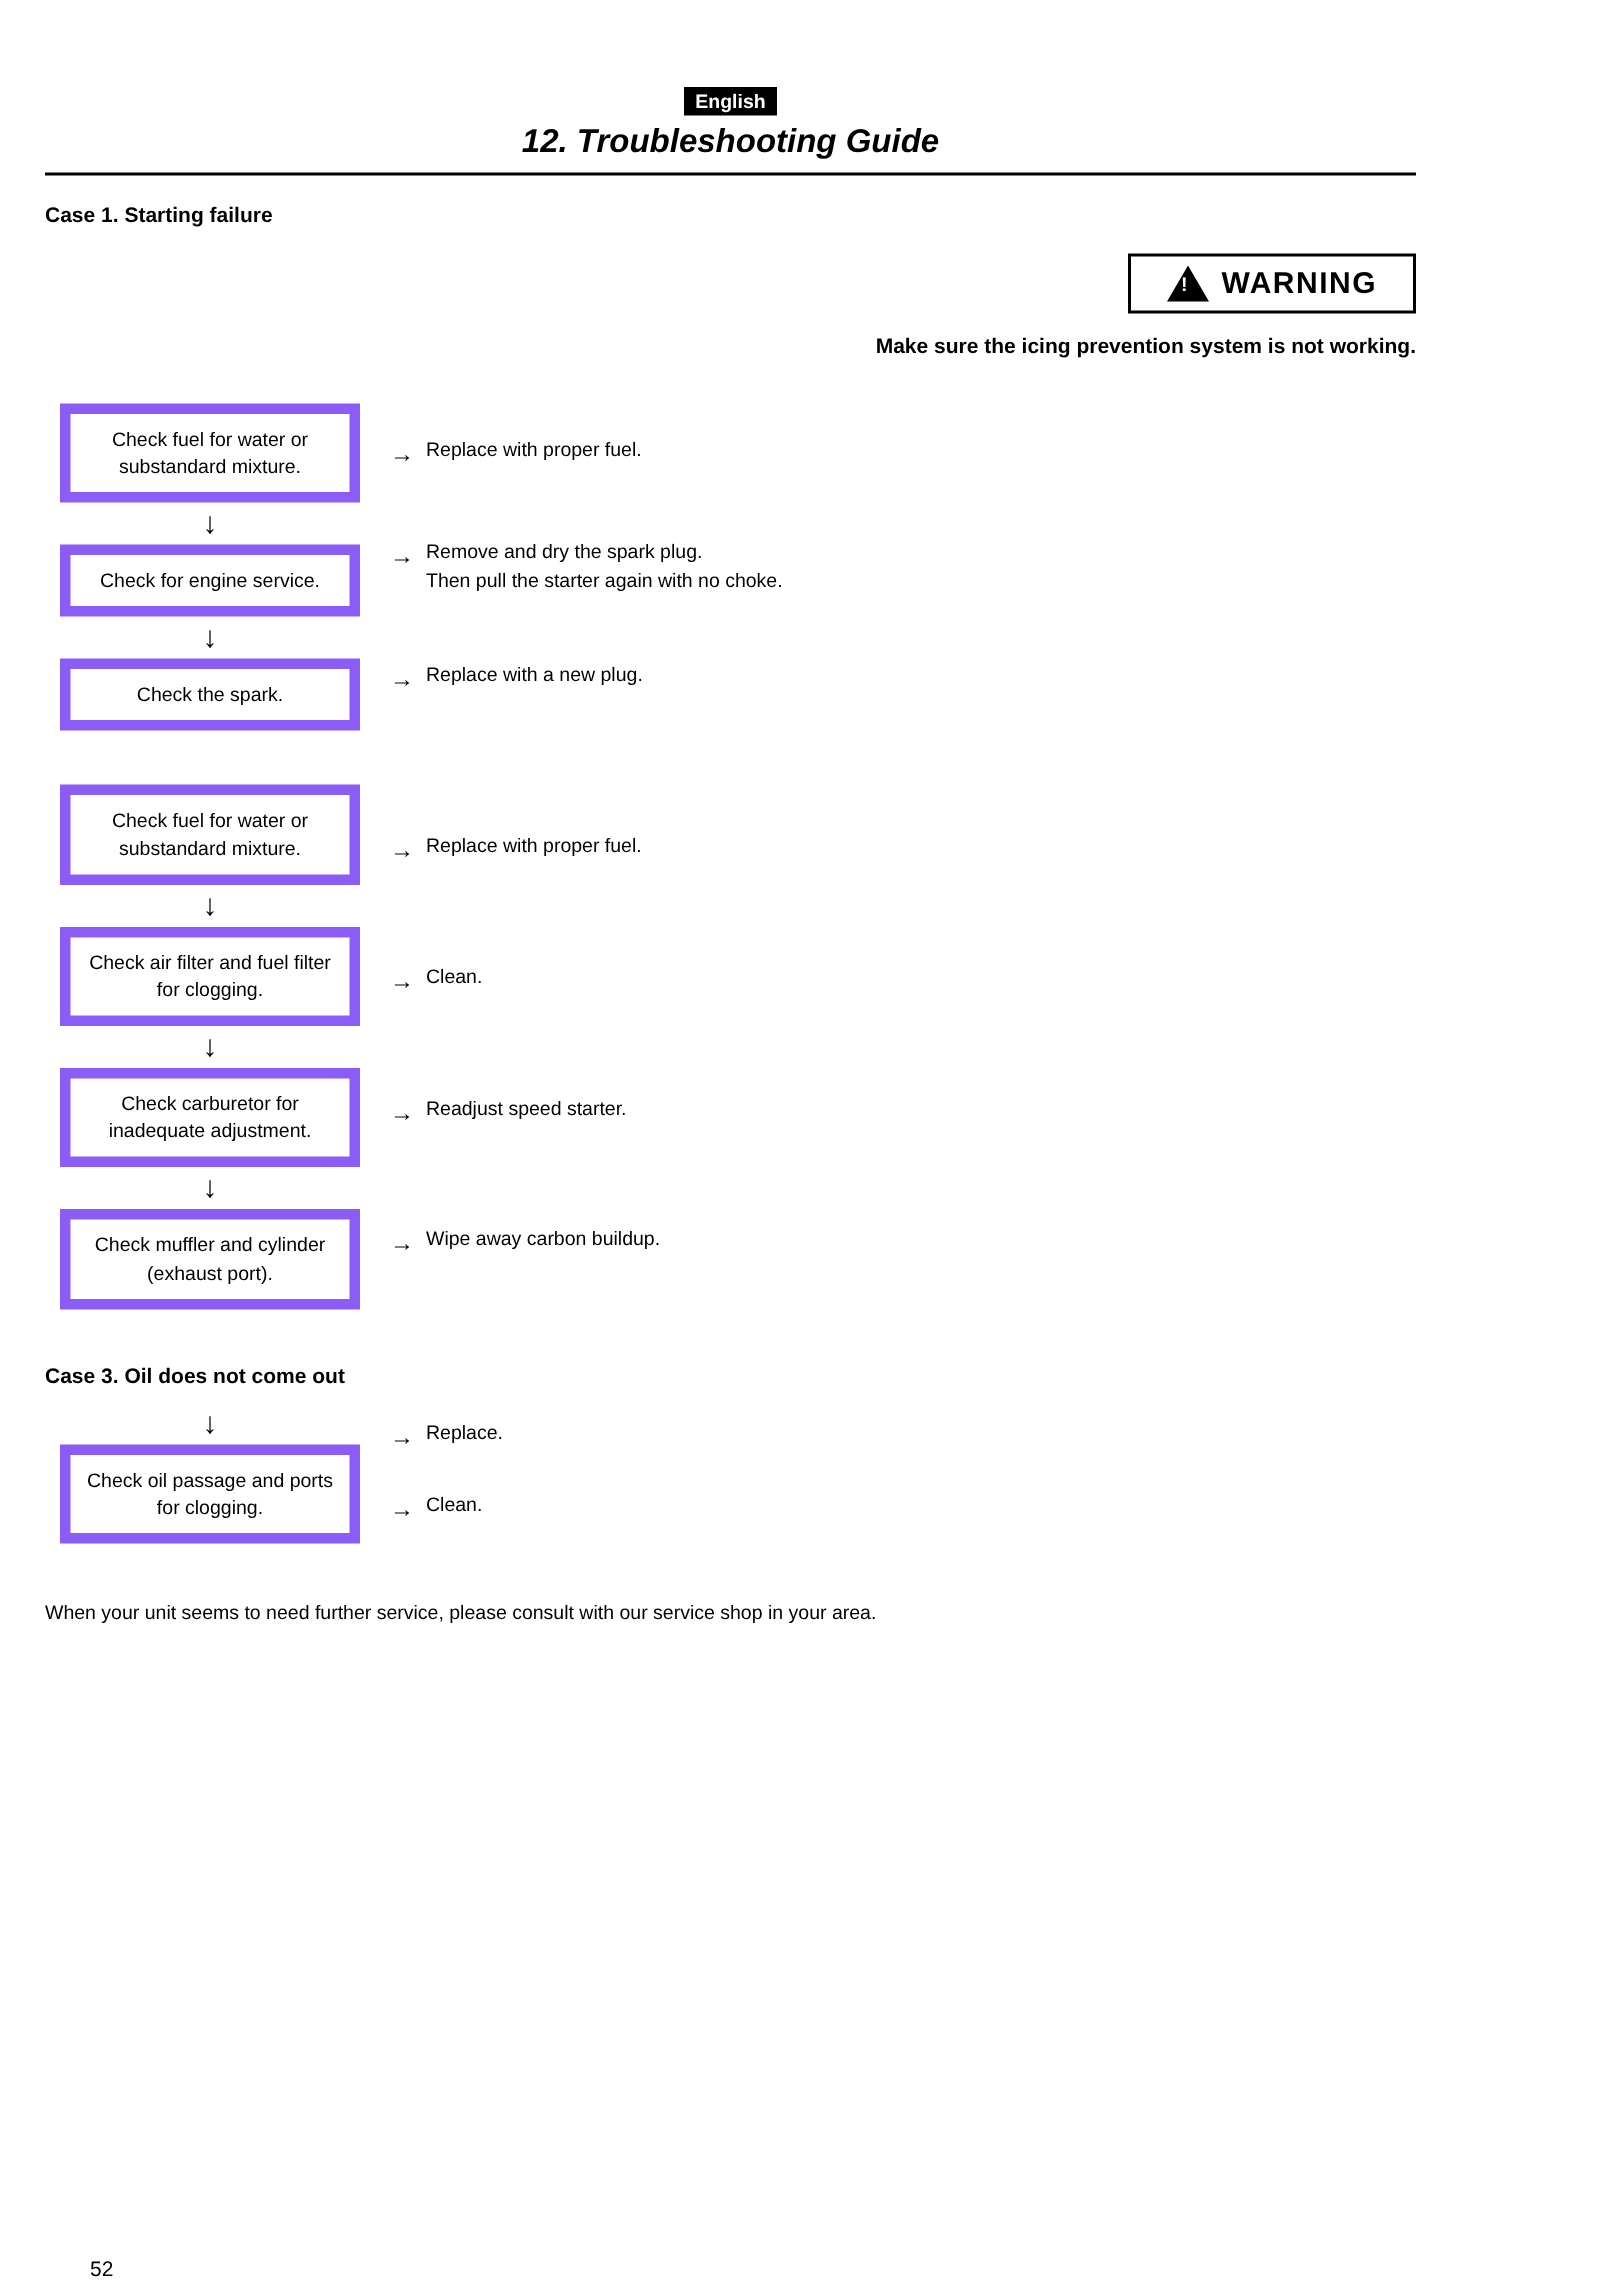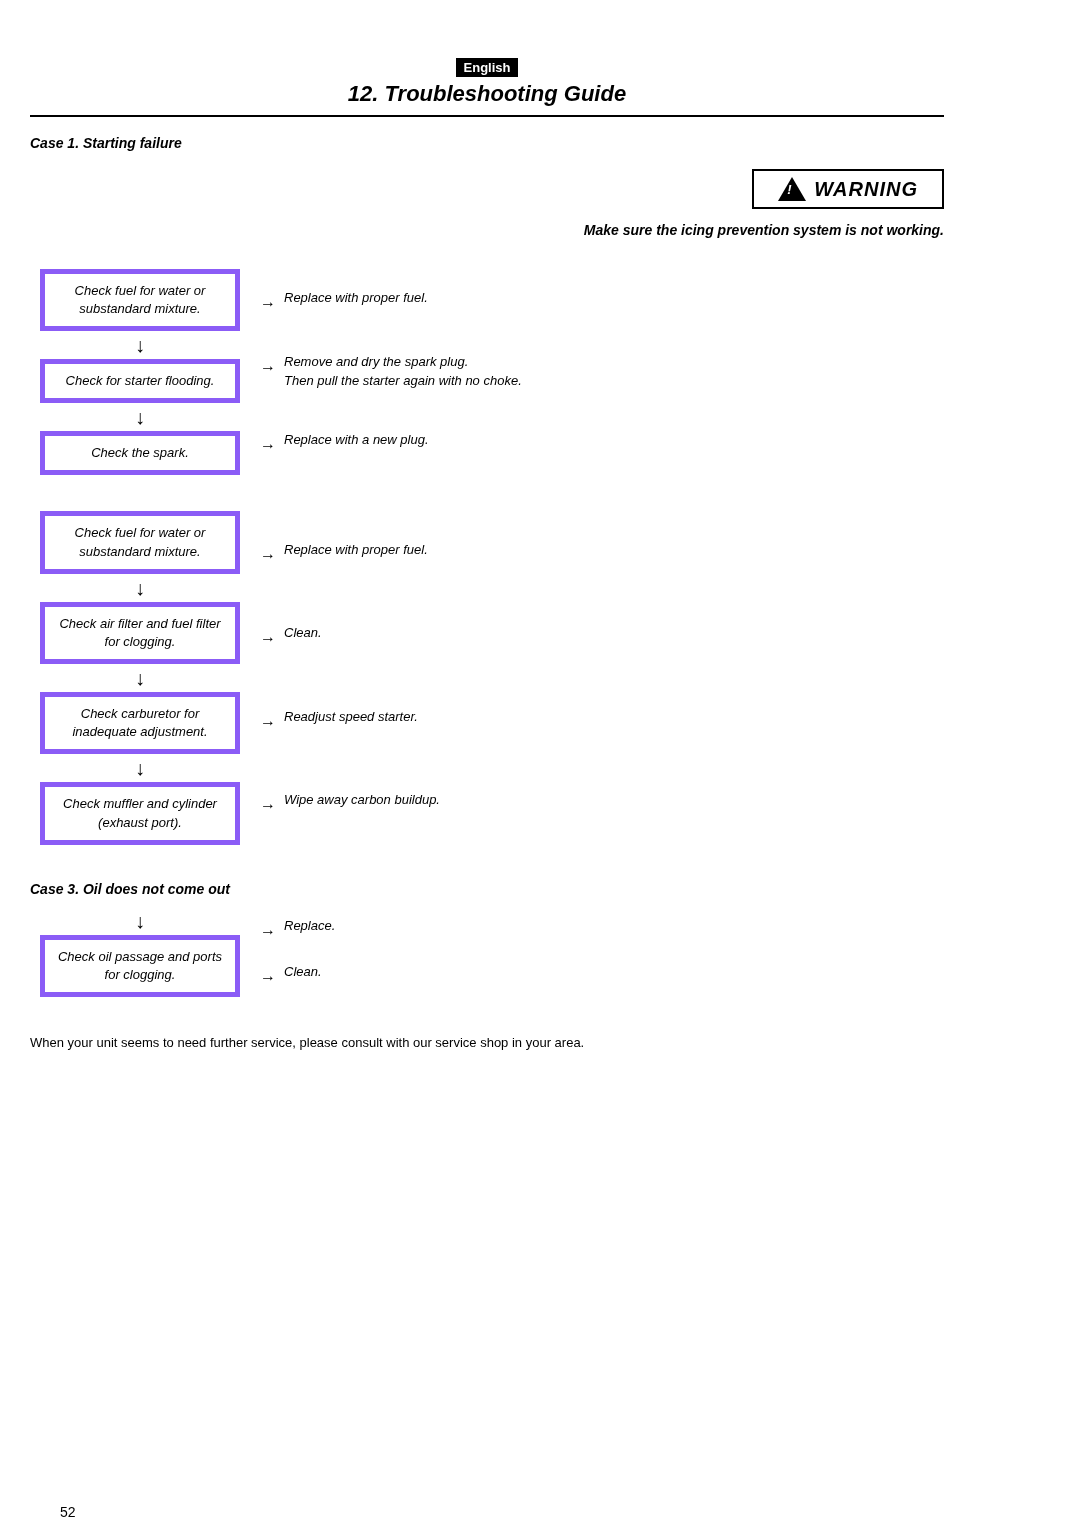--- a/index.html
+++ b/index.html
@@ -100,21 +100,21 @@
 
     .flow-left {
       display: flex;
       flex-direction: column;
       align-items: center;
       width: 220px;
       flex-shrink: 0;
     }
 
     .flow-box {
-      border: 5px solid #8b5cf6;
+      border: 7px solid #8b5cf6;
       width: 200px;
       padding: 8px 10px;
       text-align: center;
       font-size: 13px;
       line-height: 1.4;
       background: #fff;
     }
 
     .flow-arrow-down {
       font-size: 20px;
@@ -148,21 +148,20 @@
       margin-top: 1px;
     }
 
     .flow-right-text {
       font-size: 13px;
       line-height: 1.45;
     }
 
     .case-block {
       margin-bottom: 36px;
-      font-style: italic;
     }
 
     .case-center-heading {
       text-align: center;
       font-weight: bold;
       font-size: 14px;
       margin-bottom: 12px;
       margin-top: 8px;
     }
 
@@ -205,21 +204,21 @@
       <div class="warning-subtitle">Make sure the icing prevention system is not working.</div>
     </div>
 
     <div class="flow-section">
       <div class="flow-left">
         <div class="flow-box">
           <span>Check fuel for water or substandard mixture.</span>
         </div>
         <div class="flow-arrow-down">↓</div>
         <div class="flow-box">
-          <span>Check for starter flooding.</span>
+          <span>Check for engine service.</span>
         </div>
         <div class="flow-arrow-down">↓</div>
         <div class="flow-box">
           <span>Check the spark.</span>
         </div>
       </div>
       <div class="flow-right">
         <div class="flow-right-item">
           <span class="flow-right-arrow">→</span>
           <span class="flow-right-text">Replace with proper fuel.</span>

